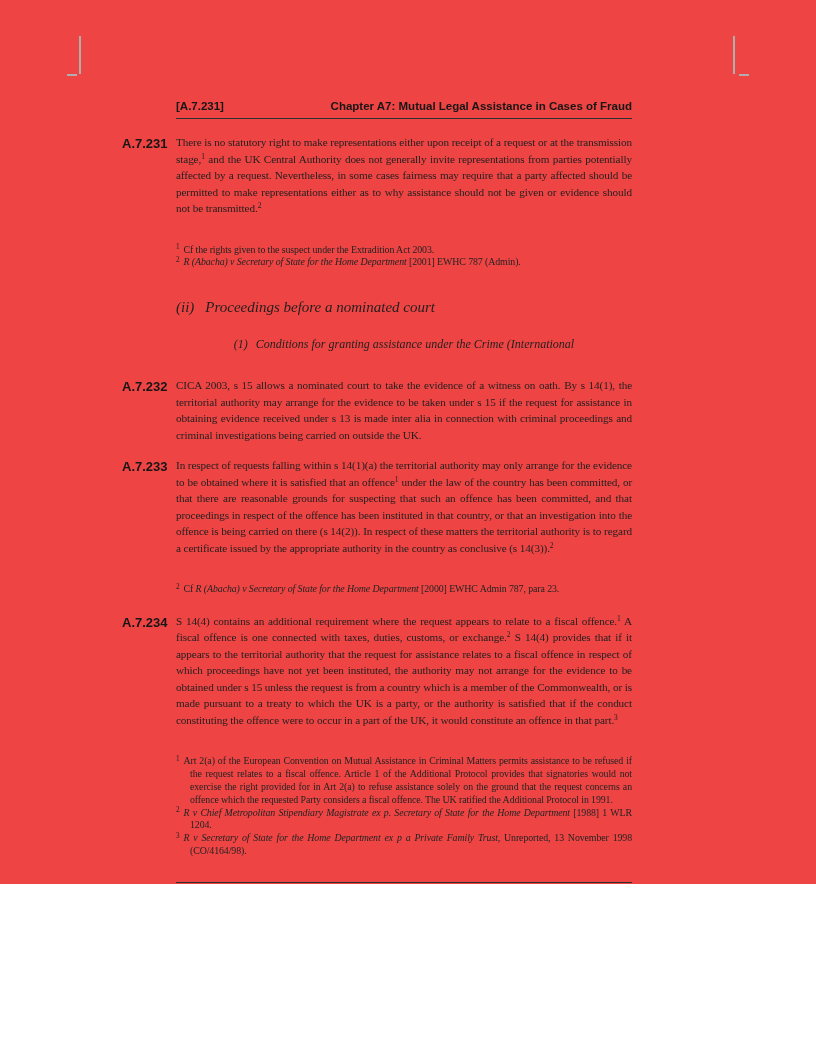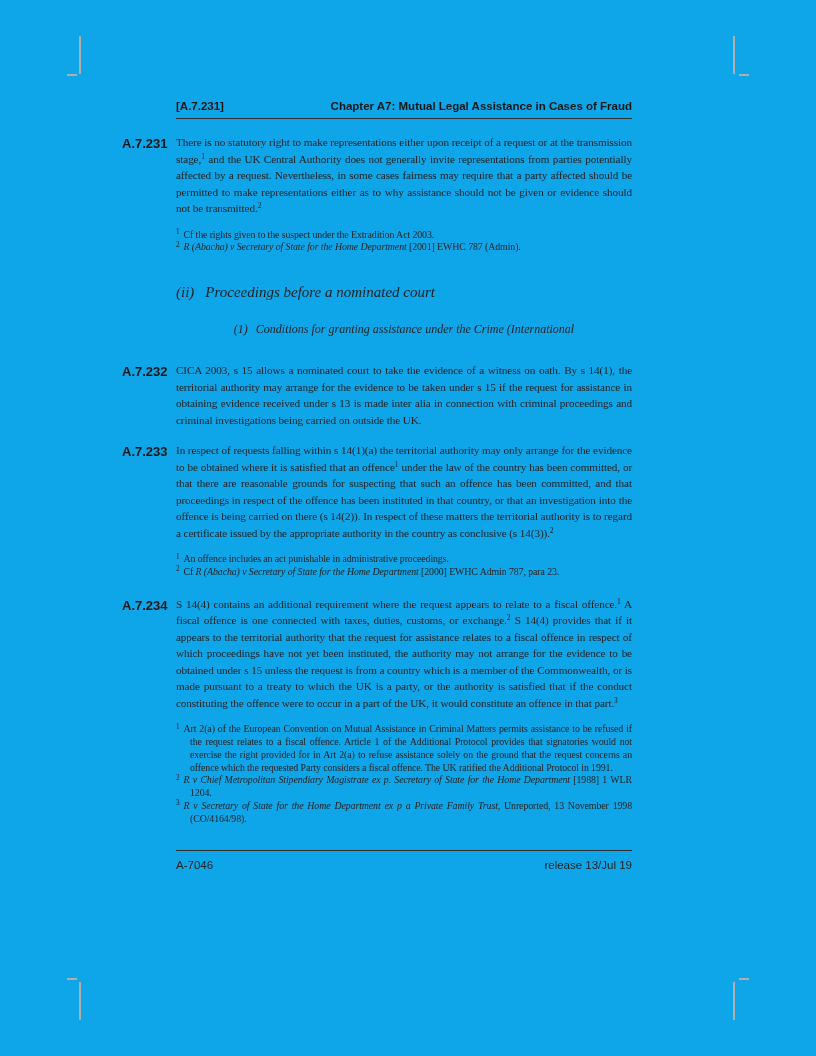--- a/index.html
+++ b/index.html
@@ -1,16 +1,16 @@
 <!DOCTYPE html>
 <html lang="en"><head>
 <meta charset="utf-8">
 <style>
   html,body{margin:0;padding:0;background:#ffffff;}
-  #page{position:relative;width:816px;height:1056px;background:#0ea5e9;overflow:hidden;
+  #page{position:relative;width:816px;height:884px;background:#ef4444;overflow:hidden;
         font-family:"Liberation Serif",serif;color:#1f1f1f;}
   .crop{position:absolute;background:#aeaeae;}
   .column{position:absolute;left:176px;top:100px;width:456px;}
 
   .header{display:flex;justify-content:space-between;align-items:baseline;
           font-family:"Liberation Sans",sans-serif;font-weight:bold;font-size:11.5px;
           color:#161616;padding-bottom:6px;border-bottom:1.2px solid #2e2e2e;}
 
   .para{position:relative;margin:0;}
   .pnum{position:absolute;left:-54px;top:2px;font-family:"Liberation Sans",sans-serif;
@@ -18,21 +18,21 @@
   .body-text{margin:0;font-size:11.2px;line-height:16.5px;text-align:justify;
              letter-spacing:-0.1px;color:#1f1f1f;}
   .body-text sup{font-size:7.5px;line-height:0;vertical-align:4px;letter-spacing:0;}
   .body-text em, .fn-text em{font-style:italic;}
 
   .p-231{margin-top:15px;}
   .p-232{margin-top:24px;}
   .p-233{margin-top:14px;}
   .p-234{margin-top:17px;}
 
-  .footnotes{margin-top:12px;}
+  .footnotes{margin-top:27px;}
   .footnote{font-size:9.9px;line-height:12.8px;text-align:justify;letter-spacing:-0.1px;
             padding-left:14px;text-indent:-14px;color:#232323;}
   .fn-num{font-size:7.2px;line-height:0;vertical-align:3.5px;margin-right:4px;text-indent:0;}
 
   .h-ii{margin:30px 0 0 0;font-weight:normal;font-style:italic;font-size:15px;
         line-height:16px;color:#1f1f1f;}
   .h-ii .h-label{margin-right:11px;}
   .h-1{margin:20px 0 0 0;font-weight:normal;font-style:italic;font-size:12px;
        line-height:18px;text-align:center;color:#1f1f1f;}
   .h-1 .h-label{margin-right:8px;}
@@ -87,21 +87,20 @@
       <span class="pnum">A.7.232</span>
       <p class="body-text"><span>CICA 2003, s 15 allows a nominated court to take the evidence of a witness on oath. By s 14(1), the territorial authority may arrange for the evidence to be taken under s 15 if the request for assistance in obtaining evidence received under s 13 is made inter alia in connection with criminal proceedings and criminal investigations being carried on outside the UK.</span></p>
     </section>
 
     <section class="para p-233">
       <span class="pnum">A.7.233</span>
       <p class="body-text"><span>In respect of requests falling within s 14(1)(a) the territorial authority may only arrange for the evidence to be obtained where it is satisfied that an offence</span><sup>1</sup><span> under the law of the country has been committed, or that there are reasonable grounds for suspecting that such an offence has been committed, and that proceedings in respect of the offence has been instituted in that country, or that an investigation into the offence is being carried on there (s 14(2)). In respect of these matters the territorial authority is to regard a certificate issued by the appropriate authority in the country as conclusive (s 14(3)).</span><sup>2</sup></p>
     </section>
 
     <div class="footnotes">
-        <div class="footnote"><sup class="fn-num">1</sup><span class="fn-text"><span>An offence includes an act punishable in administrative proceedings.</span></span></div>
         <div class="footnote"><sup class="fn-num">2</sup><span class="fn-text"><span>Cf </span><em>R (Abacha) v Secretary of State for the Home Department</em><span> [2000] EWHC Admin 787, para 23.</span></span></div>
       </div>
 
     <section class="para p-234">
       <span class="pnum">A.7.234</span>
       <p class="body-text"><span>S 14(4) contains an additional requirement where the request appears to relate to a fiscal offence.</span><sup>1</sup><span> A fiscal offence is one connected with taxes, duties, customs, or exchange.</span><sup>2</sup><span> S 14(4) provides that if it appears to the territorial authority that the request for assistance relates to a fiscal offence in respect of which proceedings have not yet been instituted, the authority may not arrange for the evidence to be obtained under s 15 unless the request is from a country which is a member of the Commonwealth, or is made pursuant to a treaty to which the UK is a party, or the authority is satisfied that if the conduct constituting the offence were to occur in a part of the UK, it would constitute an offence in that part.</span><sup>3</sup></p>
     </section>
 
     <div class="footnotes">
         <div class="footnote"><sup class="fn-num">1</sup><span class="fn-text"><span>Art 2(a) of the European Convention on Mutual Assistance in Criminal Matters permits assistance to be refused if the request relates to a fiscal offence. Article 1 of the Additional Protocol provides that signatories would not exercise the right provided for in Art 2(a) to refuse assistance solely on the ground that the request concerns an offence which the requested Party considers a fiscal offence. The UK ratified the Additional Protocol in 1991.</span></span></div>

